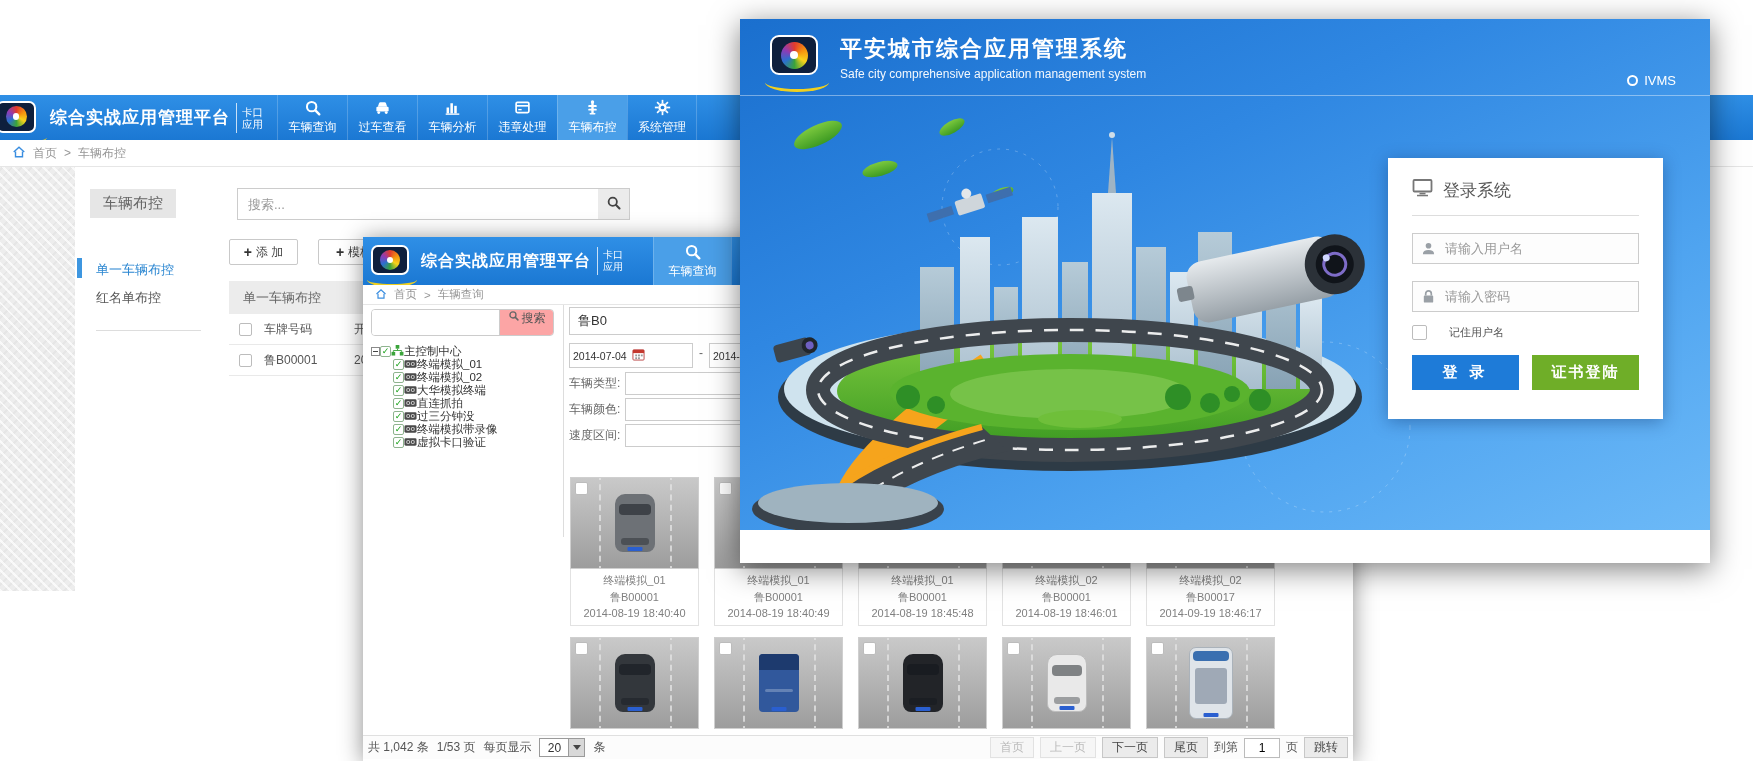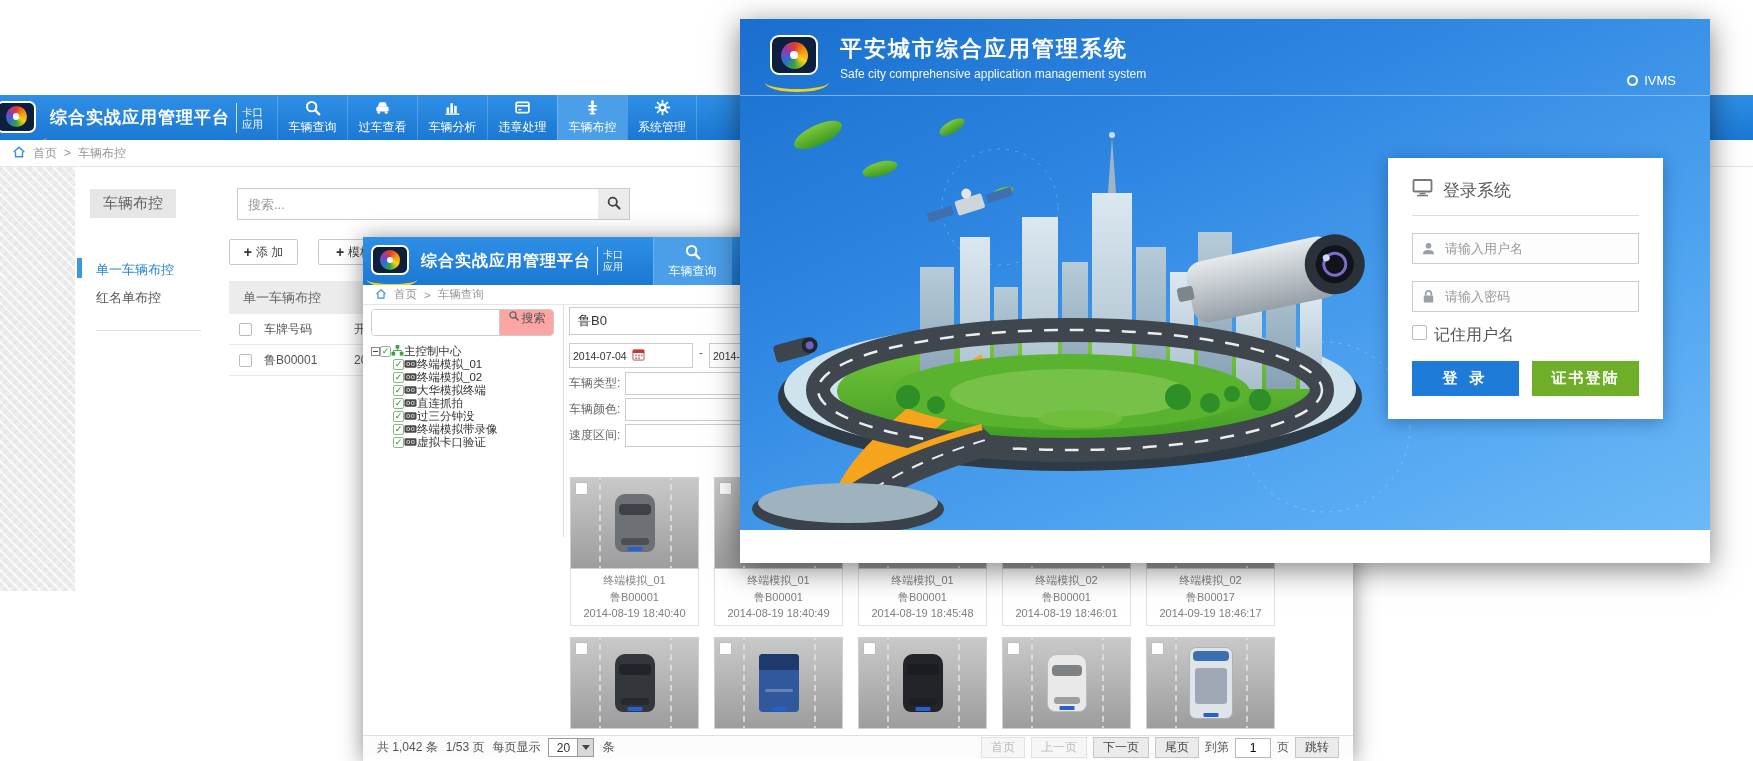--- a/index.html
+++ b/index.html
@@ -109,21 +109,21 @@
 .v-white{background:#e9e9e9;border:1px solid #bdbdbd}
 .v-white::before{background:rgba(40,45,50,.55)}
 .v-truck{background:#31589c;border-radius:4px}
 .v-truck::before{background:#1d3a6e;top:0;left:0;right:0;height:16px;border-radius:4px 4px 0 0}
 .v-truck::after{background:rgba(255,255,255,.25);bottom:20px;height:3px}
 .v-bus{width:44px;height:72px;border-radius:7px;background:#dfe4e9;border:1px solid #aab2ba}
 .v-bus::before{background:#3a6fb0;top:3px;left:3px;right:3px;height:10px}
 .v-bus::after{background:rgba(40,60,90,.35);top:20px;bottom:14px;height:auto;left:5px;right:5px}
 .caps{border:1px solid #e2e2e2;border-top:none;background:#fff;text-align:center;font-size:11px;color:#808080;line-height:16.5px;padding:3px 0}
 
-.pgbar{left:0;right:0;top:430px;height:24px;border-top:1px solid #e0e0e0;background:#fcfcfc;display:flex;align-items:center;font-size:12px;color:#555;padding:0 14px;gap:8px}
+.pgbar{left:0;right:0;top:430px;height:24px;border-top:1px solid #e0e0e0;background:#fcfcfc;display:flex;align-items:center;font-size:12px;color:#555;padding:0 5px;gap:8px}
 .sel{display:flex;align-items:center}
 .sel .selv{width:30px;height:19px;border:1px solid #9a9a9a;background:#fff;display:flex;align-items:center;justify-content:center;font-size:12px;color:#333}
 .sel .selb{width:16px;height:19px;border:1px solid #9a9a9a;border-left:none;background:#d8d8d8;display:flex;align-items:center;justify-content:center;cursor:pointer}
 .tri{width:0;height:0;border:4px solid transparent;border-top:5px solid #444;margin-top:4px}
 .pgR{margin-left:auto;display:flex;align-items:center;gap:6px}
 .pbtn{height:21px;padding:0 9px;border:1px solid #c7c7c7;background:#ebebeb;font-size:12px;color:#444;display:flex;align-items:center;cursor:pointer}
 .pbtn.dis{background:#f6f6f6;color:#bbb;border-color:#e2e2e2;cursor:default}
 .goIn{width:36px;height:20px;border:1px solid #bbb;text-align:center;font-size:12px;outline:none}
 
 
@@ -139,21 +139,21 @@
 .ivms{position:absolute;right:34px;top:54px;display:flex;align-items:center;gap:6px;color:#fff;font-size:13px}
 .ivms i{width:11px;height:11px;border:2px solid #fff;border-radius:50%;display:block}
 .illus{position:absolute;left:0;top:78px;width:970px;height:433px}
 .lpanel{position:absolute;left:648px;top:139px;width:275px;height:261px;background:#fff;box-shadow:0 3px 16px rgba(0,30,80,.35)}
 .pttl{display:flex;align-items:center;gap:10px;margin:20px 24px 0;font-size:17px;color:#555}
 .pdiv{margin:13px 24px 0;border-top:1px solid #ddd}
 .pin{position:relative;margin:17px 24px 0;height:31px}
 .pin input{width:100%;height:100%;border:1px solid #ccc;background:#fdfdfd;padding:0 8px 0 32px;font-size:13px;color:#333;outline:none}
 .pin input::placeholder{color:#9a9a9a}
 .pin svg{position:absolute;left:9px;top:8px;width:15px;height:15px}
-.prem{display:flex;align-items:flex-start;gap:7px;margin:13px 24px 0;font-size:16px;color:#555}
+.prem{display:flex;align-items:flex-start;gap:22px;margin:13px 24px 0;font-size:11px;color:#555}
 .prem .chk{width:15px;height:15px}
 .pbtns{display:flex;gap:13px;margin:15px 24px 0}
 .btn-login{flex:1;height:35px;background:#1e7bd8;color:#fff;font-size:15px;font-weight:bold;display:flex;align-items:center;justify-content:center;letter-spacing:4px;cursor:pointer;border:none}
 .btn-cert{flex:1;height:35px;background:#6fae28;color:#fff;font-size:15px;font-weight:bold;display:flex;align-items:center;justify-content:center;letter-spacing:2px;cursor:pointer;border:none}
 .c-foot{position:absolute;left:0;right:0;bottom:0;height:33px;background:#fff;display:flex;align-items:center;justify-content:center;gap:14px}
 .brand{font-style:italic;font-weight:bold;font-size:16px;letter-spacing:.5px;white-space:nowrap}
 .brand .hik{color:#e2262c}
 .brand .vis{color:#55585c}
 .c-copy{font-size:12px;color:#8a8a8a}
 </style>

